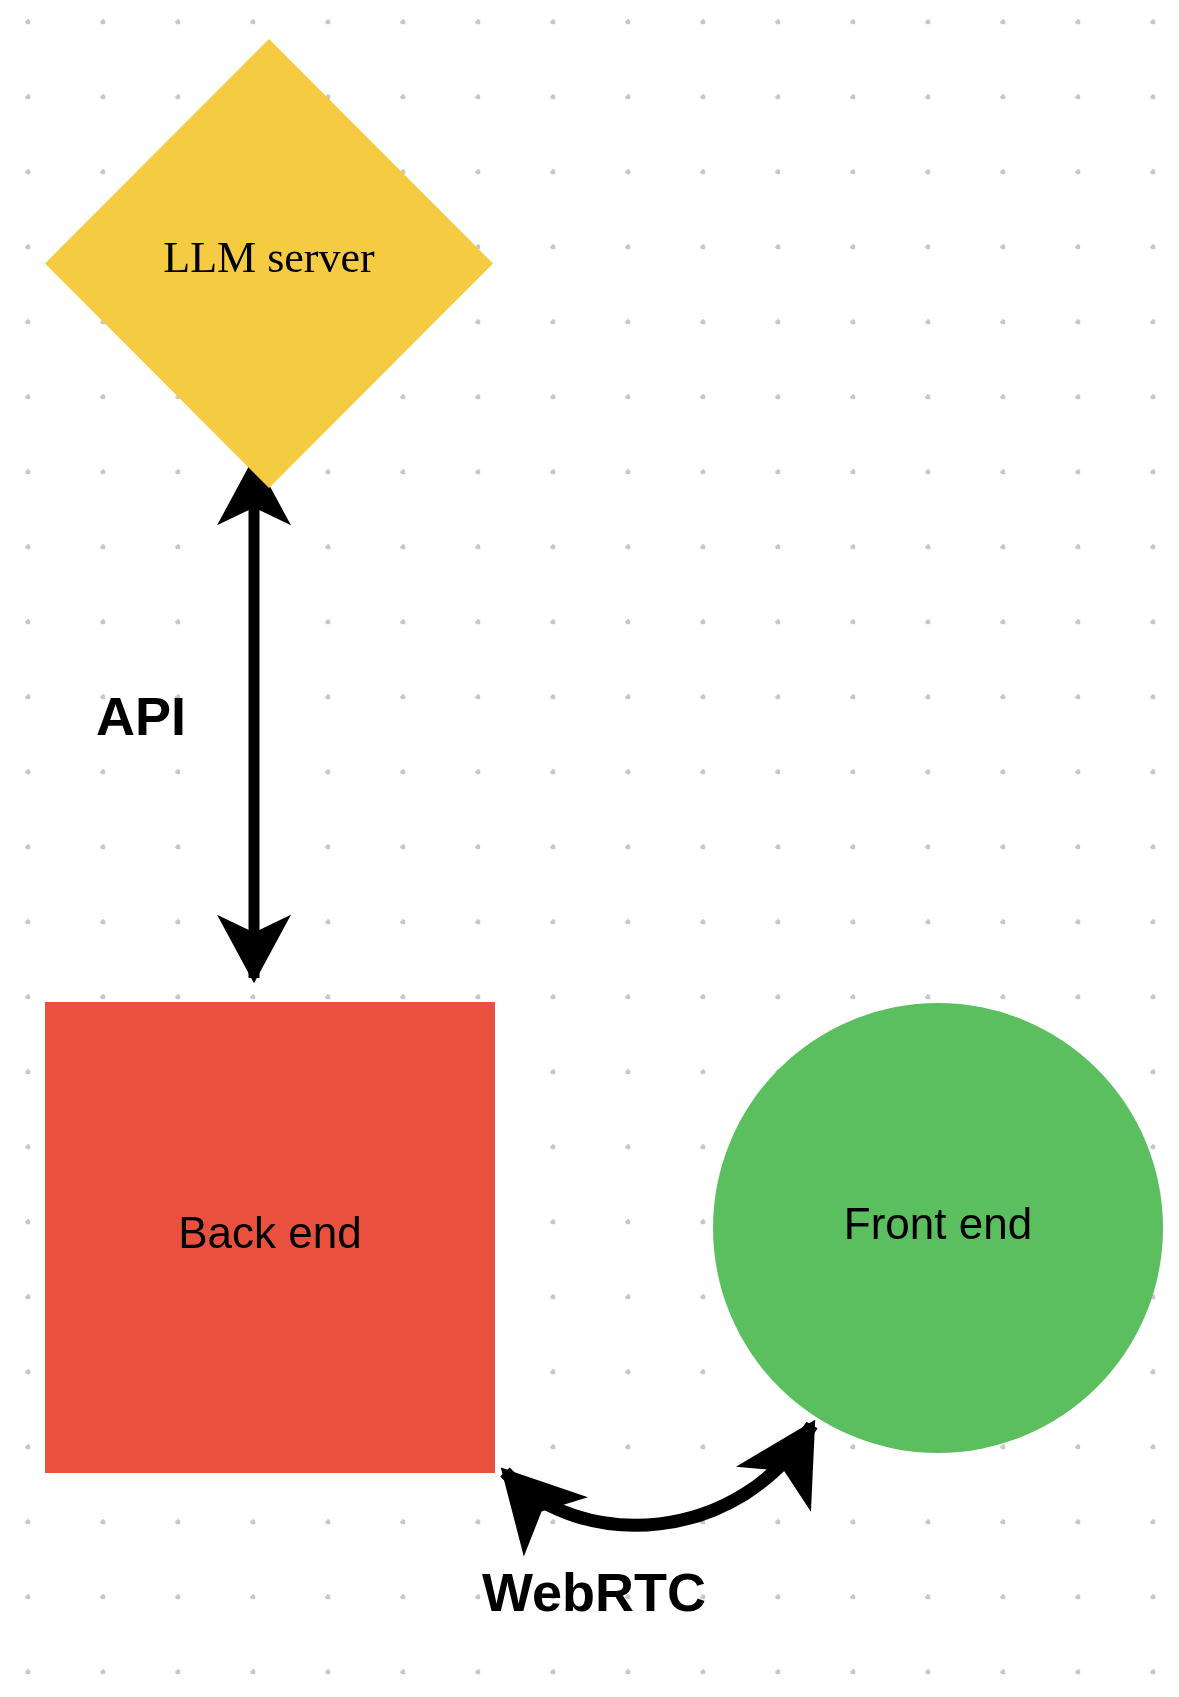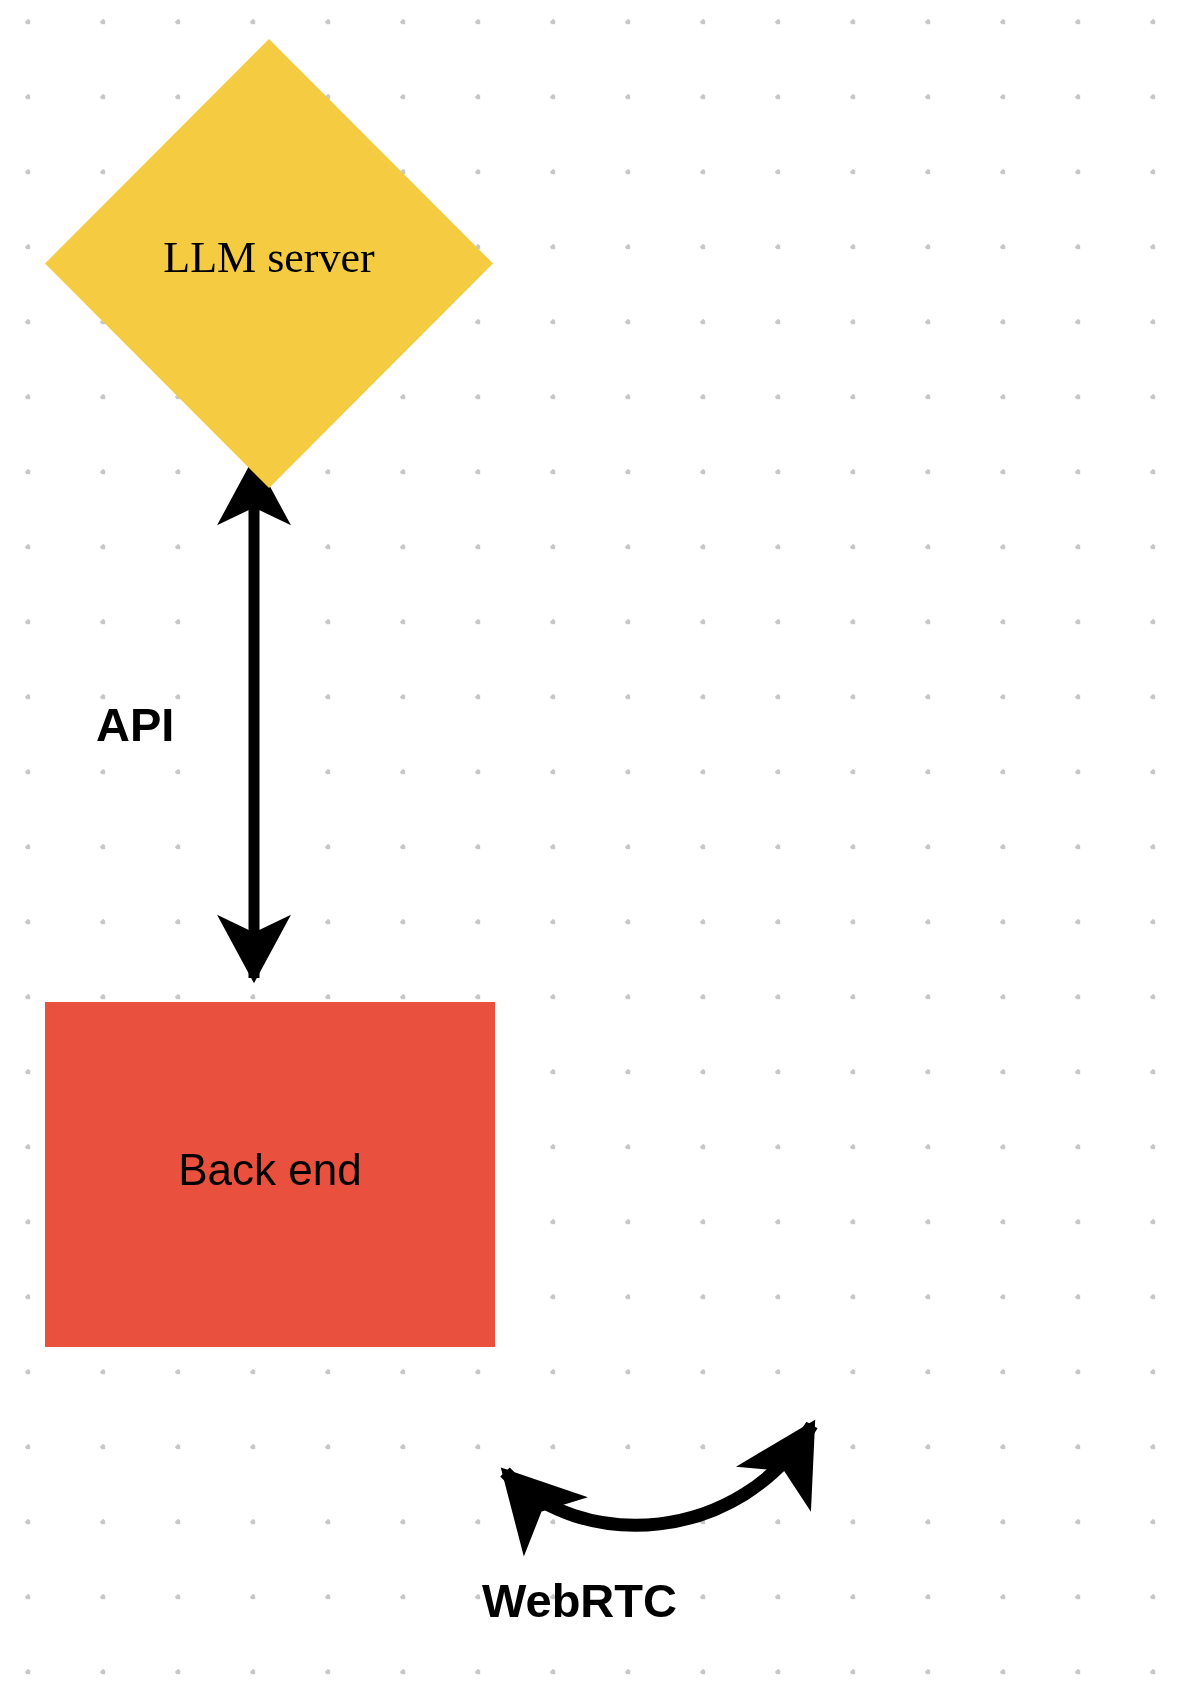--- a/index.html
+++ b/index.html
@@ -52,21 +52,21 @@
     position: relative;
     z-index: 2;
     transform: translateY(-5px);
     font-family: Liberation Serif, serif;
   }
   
   #backend-node {
     left: 45px;
     top: 1002px;
     width: 450px;
-    height: 345px;
+    height: 471px;
   }
   #backend-shape {
     position: absolute;
     inset: 0;
     background: #e9503e;
   }
   #backend-node .node-label {
     position: relative;
     z-index: 2;
     transform: translateY(-4px);
@@ -94,25 +94,24 @@
     position: absolute;
     left: 0;
     top: 0;
     width: 1179px;
     height: 1697px;
     overflow: visible;
   }
   .edge-label {
     position: absolute;
     color: #000000;
-    font-size: 47px;
+    font-size: 54px;
     font-weight: 700;
     white-space: nowrap;
     font-family: "Liberation Sans", sans-serif;
-    margin-top: 12px;
   }
   #api-label { left: 96px; top: 685px; }
   #webrtc-label { left: 482px; top: 1561px; }
 </style>
 </head>
 <body>
 
 <div id="canvas" style="background-color: rgb(255, 255, 255);">
 
   <svg id="edges" viewBox="0 0 1179 1697" width="1179" height="1697" aria-hidden="true">
@@ -133,18 +132,22 @@
   <div class="node" id="llm-node">
     <div id="llm-shape" style="background: rgb(245, 203, 65);"></div>
     <div class="node-label" style="color: rgb(0, 0, 0);">LLM server</div>
   </div>
 
   <div class="node" id="backend-node">
     <div id="backend-shape" style="background: rgb(233, 80, 62);"></div>
     <div class="node-label" style="color: rgb(0, 0, 0);">Back end</div>
   </div>
 
+  <div class="node" id="frontend-node">
+    <div id="frontend-shape" style="background: rgb(92, 191, 95);"></div>
+    <div class="node-label" style="color: rgb(0, 0, 0);">Front end</div>
+  </div>
 
   <div class="edge-label" id="api-label">API</div>
 
   <div class="edge-label" id="webrtc-label">WebRTC</div>
 
 </div>
 
 </body></html>

